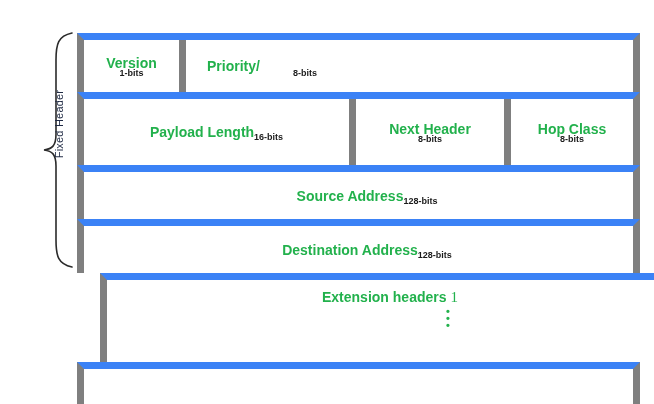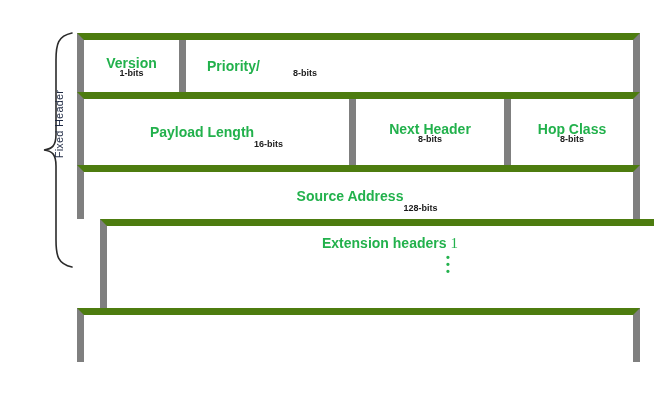--- a/index.html
+++ b/index.html
@@ -52,21 +52,21 @@
   
   .grid {
     position: absolute;
     left: 77px;
     top: 33px;
     width: 563px;
   }
   .row {
     display: flex;
     border-left: 7px solid #7f7f7f;
-    border-top: 7px solid #4d7c0f;
+    border-top: 7px solid #3b82f6;
     border-right: 7px solid #7f7f7f;
     box-sizing: border-box;
     width: 563px;
   }
   .row.last-open {
     border-right: 7px solid #7f7f7f;
     border-bottom: none;
   }
 
   .cell {
@@ -102,21 +102,21 @@
     font-size: 9px;
     font-family: "Liberation Sans", sans-serif;
     white-space: nowrap;
   }
 
   
   .inline-bits {
     display: inline-block;
     margin-left: 0;
     position: relative;
-    top: 10px;
+    top: 3px;
   }
   
   .under-bits {
     display: block;
     margin-top: -3px;
   }
   .under-bits.centered { text-align: center; }
 
   
   .r1 { height: 59px; }
@@ -238,20 +238,27 @@
     </div>
 
     <div class="row r3">
       <div class="cell c-full">
         <div class="cell-inner">
           <span class="fname">Source Address</span><span class="fbits inline-bits">128-bits</span>
         </div>
       </div>
     </div>
 
+    <div class="row r4">
+      <div class="cell c-full">
+        <div class="cell-inner">
+          <span class="fname">Destination Address</span><span class="fbits inline-bits">128-bits</span>
+        </div>
+      </div>
+    </div>
 
     <div class="row r5">
       <div class="cell c-full">
         <div class="ext-block">
           <div class="ext-title">
             <span class="fname">Extension headers</span><span class="ext-num">1</span>
           </div>
           <div class="ext-dots">
             <span>•</span>
             <span>•</span>

